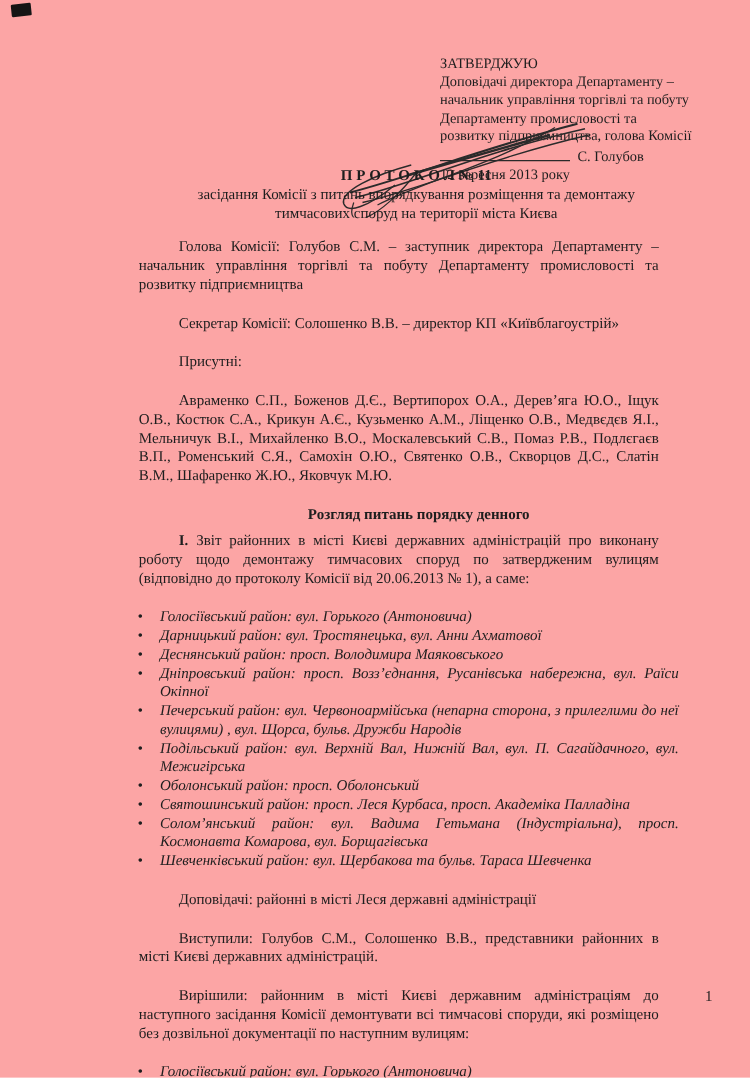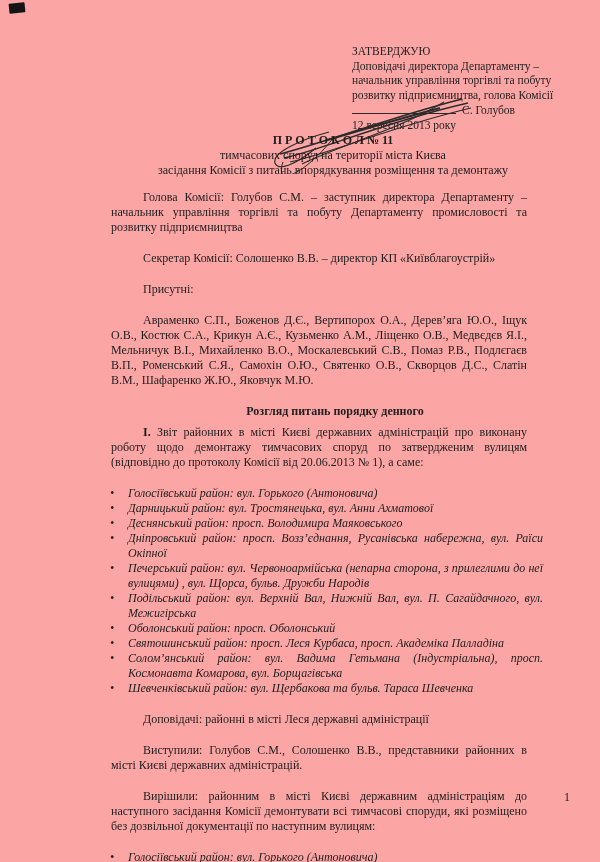--- a/index.html
+++ b/index.html
@@ -41,20 +41,21 @@
 
 <div class="page">
 
   <div class="corner-artifact"></div>
 
   <div class="approval">
     <div class="ap-line">ЗАТВЕРДЖУЮ</div>
     <div>
         <div class="ap-line">Доповідачі директора Департаменту –</div>
         <div class="ap-line">начальник управління торгівлі та побуту</div>
+        <div class="ap-line">Департаменту промисловості та</div>
         <div class="ap-line">розвитку підприємництва, голова Комісії</div>
       </div>
     <div class="sig-line">
       <span class="sig-rule"></span><span>С. Голубов</span>
     </div>
     <div class="ap-line">12 вересня 2013 року</div>
   </div>
 
   <svg class="signature-scribble" viewBox="0 0 215 82" fill="none" xmlns="http://www.w3.org/2000/svg">
     <path d="M12,66 C 50,58 112,30 196,11" stroke="#2b2b2b" stroke-width="1.4"></path>
@@ -62,22 +63,22 @@
     <path d="M8,62 C 55,50 116,26 190,7" stroke="#2b2b2b" stroke-width="1.6"></path>
     <path d="M30,72 C 70,52 122,40 172,10" stroke="#2b2b2b" stroke-width="1.1"></path>
     <path d="M44,56 C 22,74 6,79 3,71 C 0,61 27,48 57,40" stroke="#2b2b2b" stroke-width="1.2"></path>
     <path d="M62,45 C 32,84 2,95 11,70" stroke="#2b2b2b" stroke-width="1.0"></path>
     <path d="M55,48 C 90,38 130,26 168,16" stroke="#2b2b2b" stroke-width="2.0"></path>
   </svg>
 
   <div class="content">
 
     <div class="t-main">П Р О Т О К О Л № 11</div>
+    <div class="t-sub">засідання Комісії з питань впорядкування розміщення та демонтажу</div>
     <div class="t-sub">тимчасових споруд на території міста Києва</div>
-    <div class="t-sub">засідання Комісії з питань впорядкування розміщення та демонтажу</div>
 
 
     <p class="para indent mt12">Голова Комісії: Голубов С.М. – заступник директора Департаменту – начальник управління торгівлі та побуту Департаменту промисловості та розвитку підприємництва</p>
     <p class="para indent">Секретар Комісії: Солошенко В.В. – директор КП «Київблагоустрій»</p>
 
     <p class="para indent mt15">Присутні:</p>
     <p class="para indent">Авраменко С.П., Боженов Д.Є., Вертипорох О.А., Дерев’яга Ю.О., Іщук О.В., Костюк С.А., Крикун А.Є., Кузьменко А.М., Ліщенко О.В., Медвєдєв Я.І., Мельничук В.І., Михайленко В.О., Москалевський С.В., Помаз Р.В., Подлєгаєв В.П., Роменський С.Я., Самохін О.Ю., Святенко О.В., Скворцов Д.С., Слатін В.М., Шафаренко Ж.Ю., Яковчук М.Ю.</p>
 
     <div class="heading-center">Розгляд питань порядку денного</div>
 

